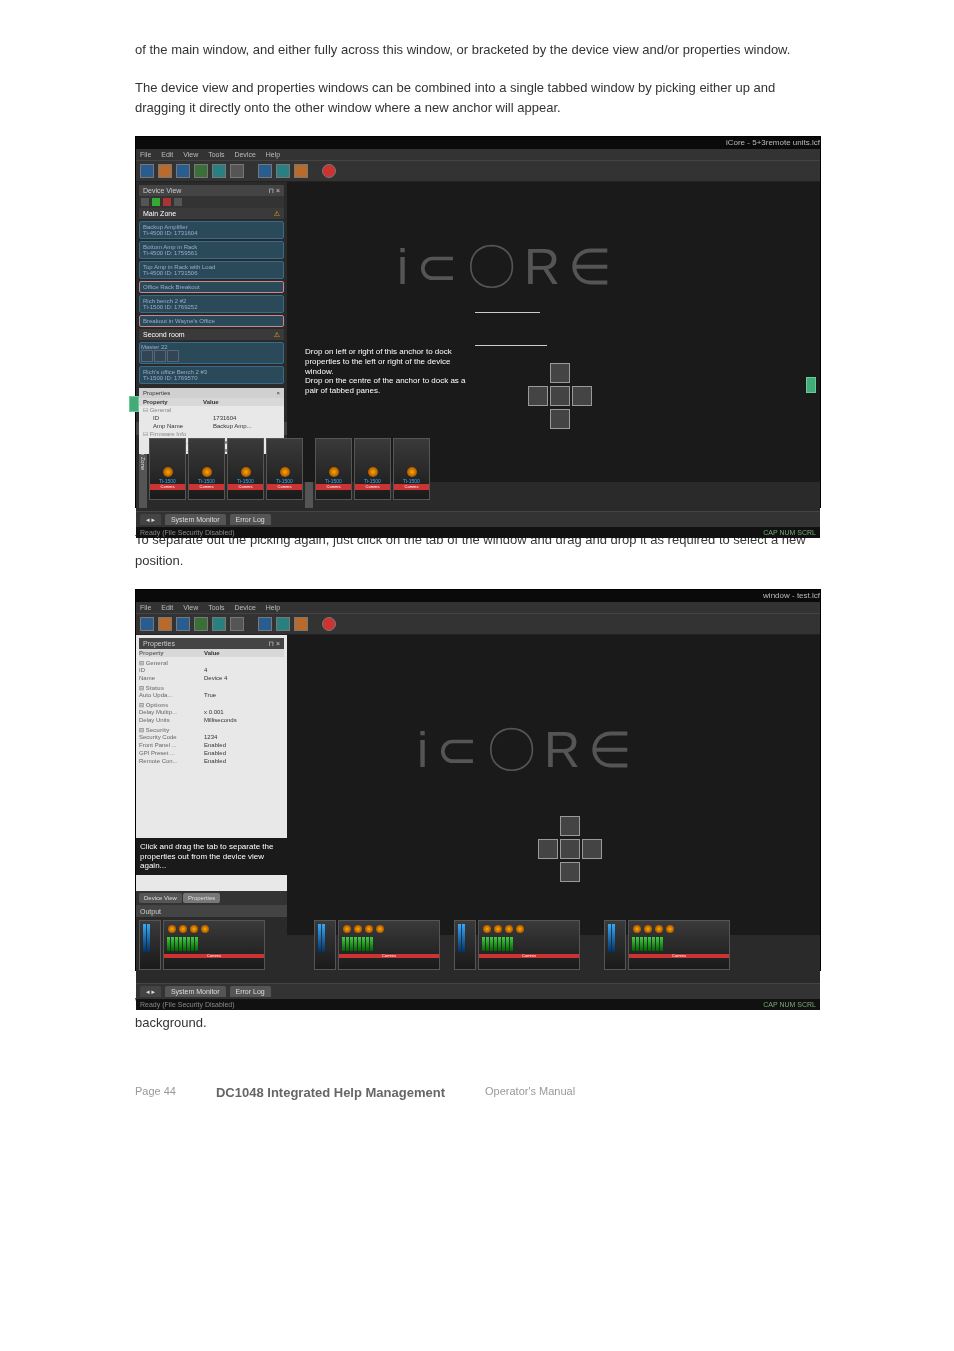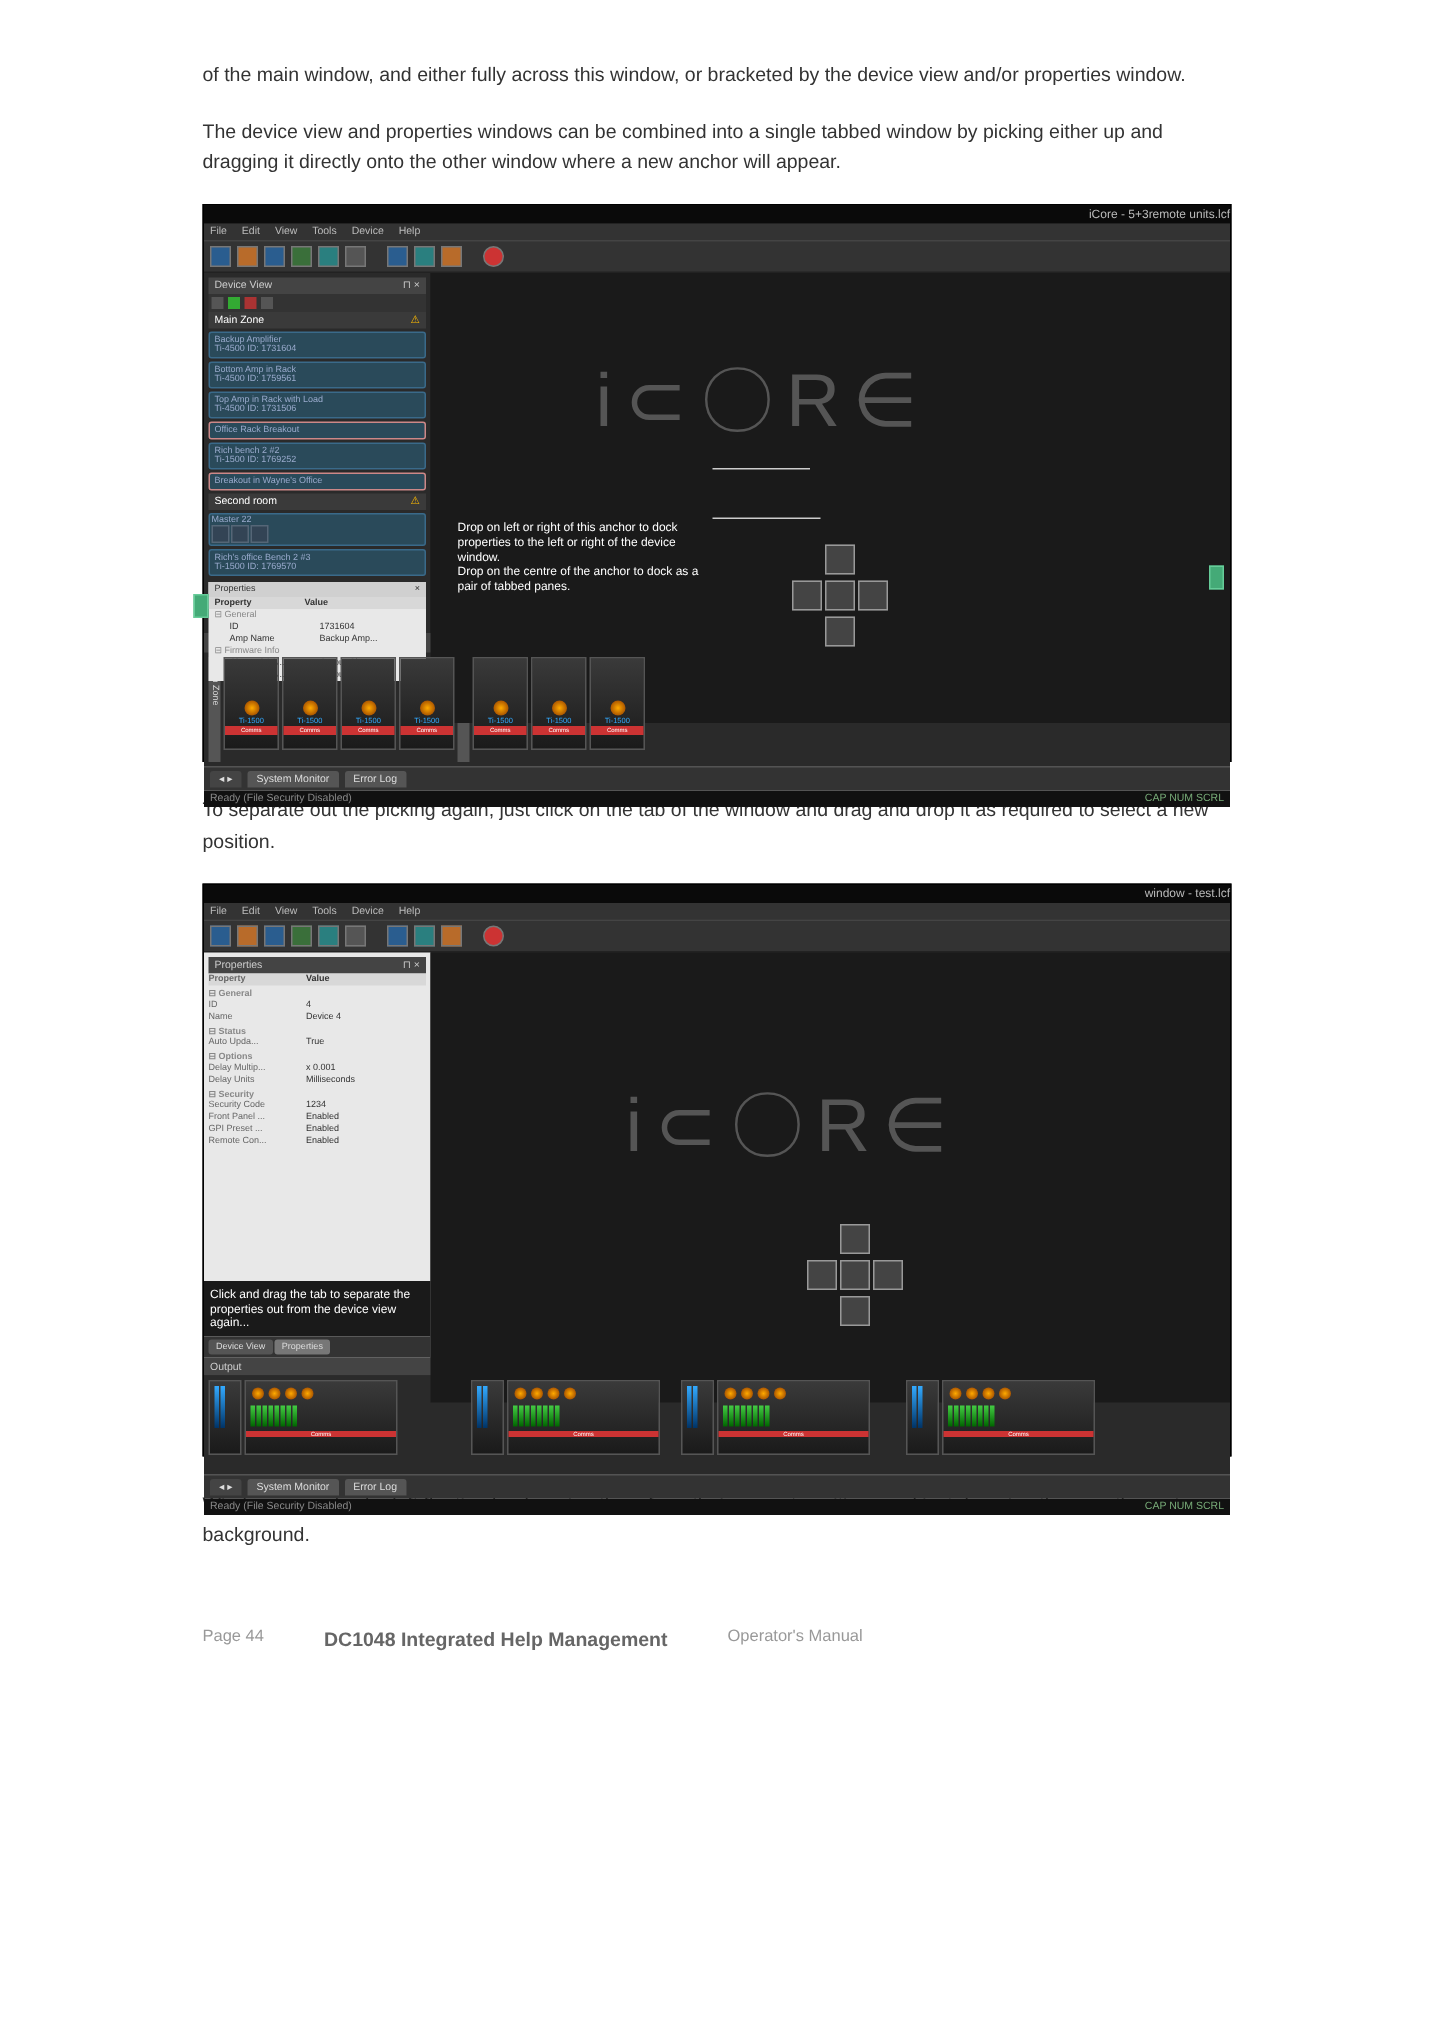--- a/index.html
+++ b/index.html
@@ -502,21 +502,21 @@
         </div>
       <div class="prow">
           <div class="pk">GPI Preset ...</div>
           <div class="pv">Enabled</div>
         </div>
       <div class="prow">
           <div class="pk">Remote Con...</div>
           <div class="pv">Enabled</div>
         </div>
       <div style="flex:1;"></div>
-      <div class="callout" style="position:static; color:#fff; background:#1a1a1a; padding:4px; margin:0 -3px; width:auto; white-space:pre-line;">Click and drag the tab to separate the properties out from the device view again...</div>
+      <div class="callout" style="position:static; color:#fff; background:#1a1a1a; padding:4px; margin:16px -3px; width:auto; white-space:pre-line;">Click and drag the tab to separate the properties out from the device view again...</div>
       <div class="lower-tabs" style="margin:0 -3px -3px -3px;">
         <span class="lt">Device View</span><span class="lt" style="background:#777;">Properties</span>
       </div>
     </div>
     <div class="main-canvas">
       <div class="icore-logo" style="top:90px; left:130px;">i⊂〇R∈</div>
       <div class="anchor-group" style="top:180px; left:250px;">
         <div style="text-align:center;"><div class="anchor-box"></div></div>
         <div><div class="anchor-box"></div><div class="anchor-box"></div><div class="anchor-box"></div></div>
         <div style="text-align:center;"><div class="anchor-box"></div></div>

